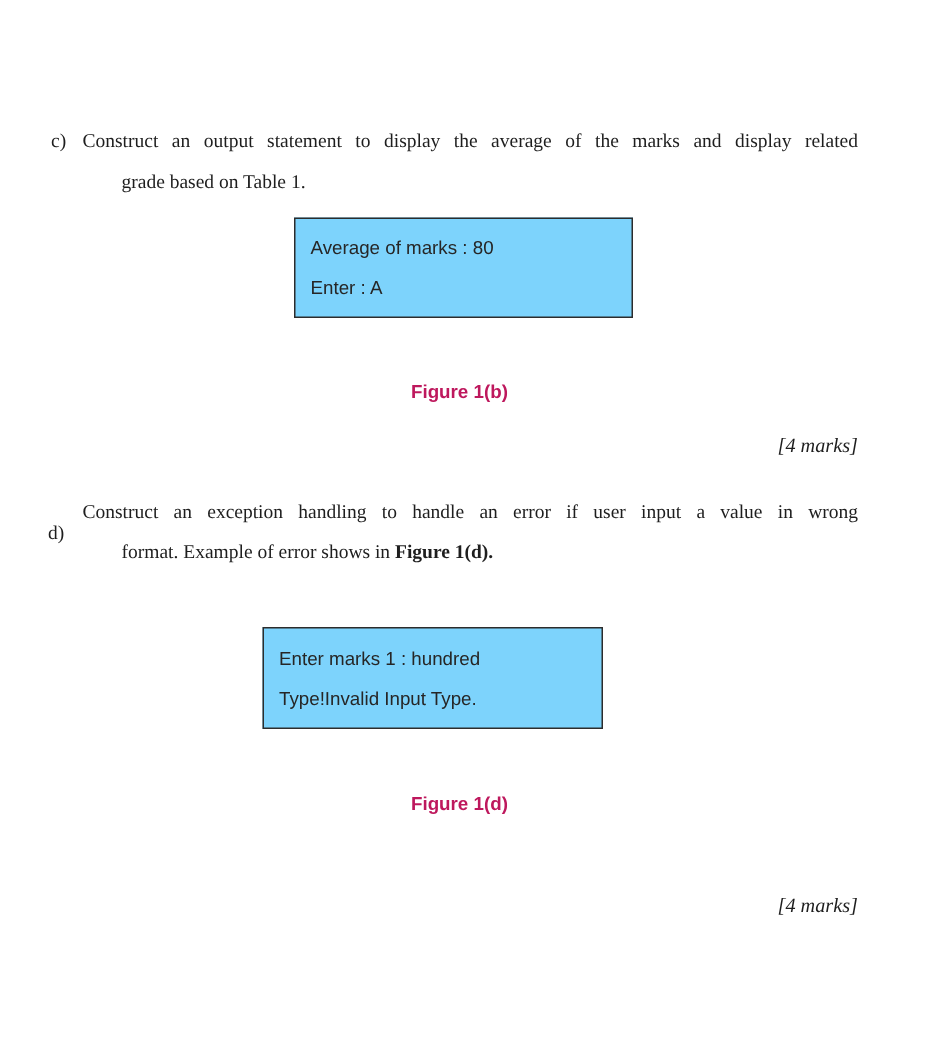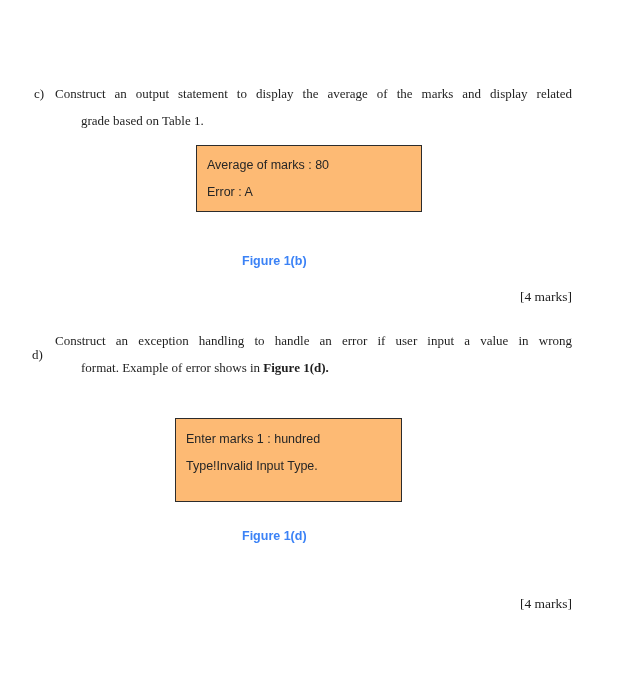--- a/index.html
+++ b/index.html
@@ -38,56 +38,57 @@
   .q-line-left {
     text-align: left;
     margin-left: 26px;
   }
   .bold-serif { font-weight: bold; text-align: center; }
 
   
   .fig-box {
     position: absolute;
     border: 1.5px solid #2c2c2c;
-    background: #fdba74;
+    background: #7dd3fc;
     box-sizing: border-box;
     font-family: "Liberation Sans", sans-serif;
     font-size: 12.5px;
     color: #262626;
   }
   .fig-box .fig-line {
     padding-left: 10px;
     line-height: 27px;
     white-space: nowrap;
   }
   .fig-box-b { left: 196px; top: 145px; width: 226px; height: 67px; padding-top: 6px; }
-  .fig-box-d { left: 175px; top: 418px; width: 227px; height: 84px; padding-top: 7px; }
+  .fig-box-d { left: 175px; top: 418px; width: 227px; height: 68px; padding-top: 7px; }
 
   
   .fig-caption {
     position: absolute;
-    left: 242px;
+    left: 274px;
     font-family: "Liberation Sans", sans-serif;
     font-weight: bold;
     font-size: 12.5px;
-    color: #3b82f6;
+    color: #be185d;
     white-space: nowrap;
   }
   .caption-b { top: 254px; }
   .caption-d { top: 529px; }
 
   
   .marks {
     position: absolute;
     left: 34px;
     width: 538px;
     text-align: right;
     font-size: 13.5px;
     color: #1e1e1e;
     white-space: nowrap;
+    font-style: italic;
   }
   .marks-1 { top: 289px; }
   .marks-2 { top: 596px; }
 
   .q-c-label { left: 34px; top: 80px; }
   .q-c-lines { top: 80px; }
   .q-d-label { left: 32px; top: 341px; }
   .q-d-lines { top: 327px; }
 </style>
 </head>
@@ -96,21 +97,21 @@
 <div class="page">
 
   <div class="q-label q-c-label">c)</div>
   <div class="q-lines q-c-lines">
     <div class="q-line-justify">Construct an output statement to display the average of the marks and display related</div>
     <div class="q-line-left">grade based on Table 1.</div>
   </div>
 
   <div class="fig-box fig-box-b">
     <div class="fig-line">Average of marks : 80</div>
-    <div class="fig-line">Error : A</div>
+    <div class="fig-line">Enter : A</div>
   </div>
   <div class="fig-caption caption-b">Figure 1(b)</div>
 
   <div class="marks marks-1">[4 marks]</div>
 
   <div class="q-label q-d-label">d)</div>
   <div class="q-lines q-d-lines">
     <div class="q-line-justify">Construct an exception handling to handle an error if user input a value in wrong</div>
     <div class="q-line-left"><span>format. Example of error shows in </span><span class="bold-serif">Figure 1(d).</span></div>
   </div>

